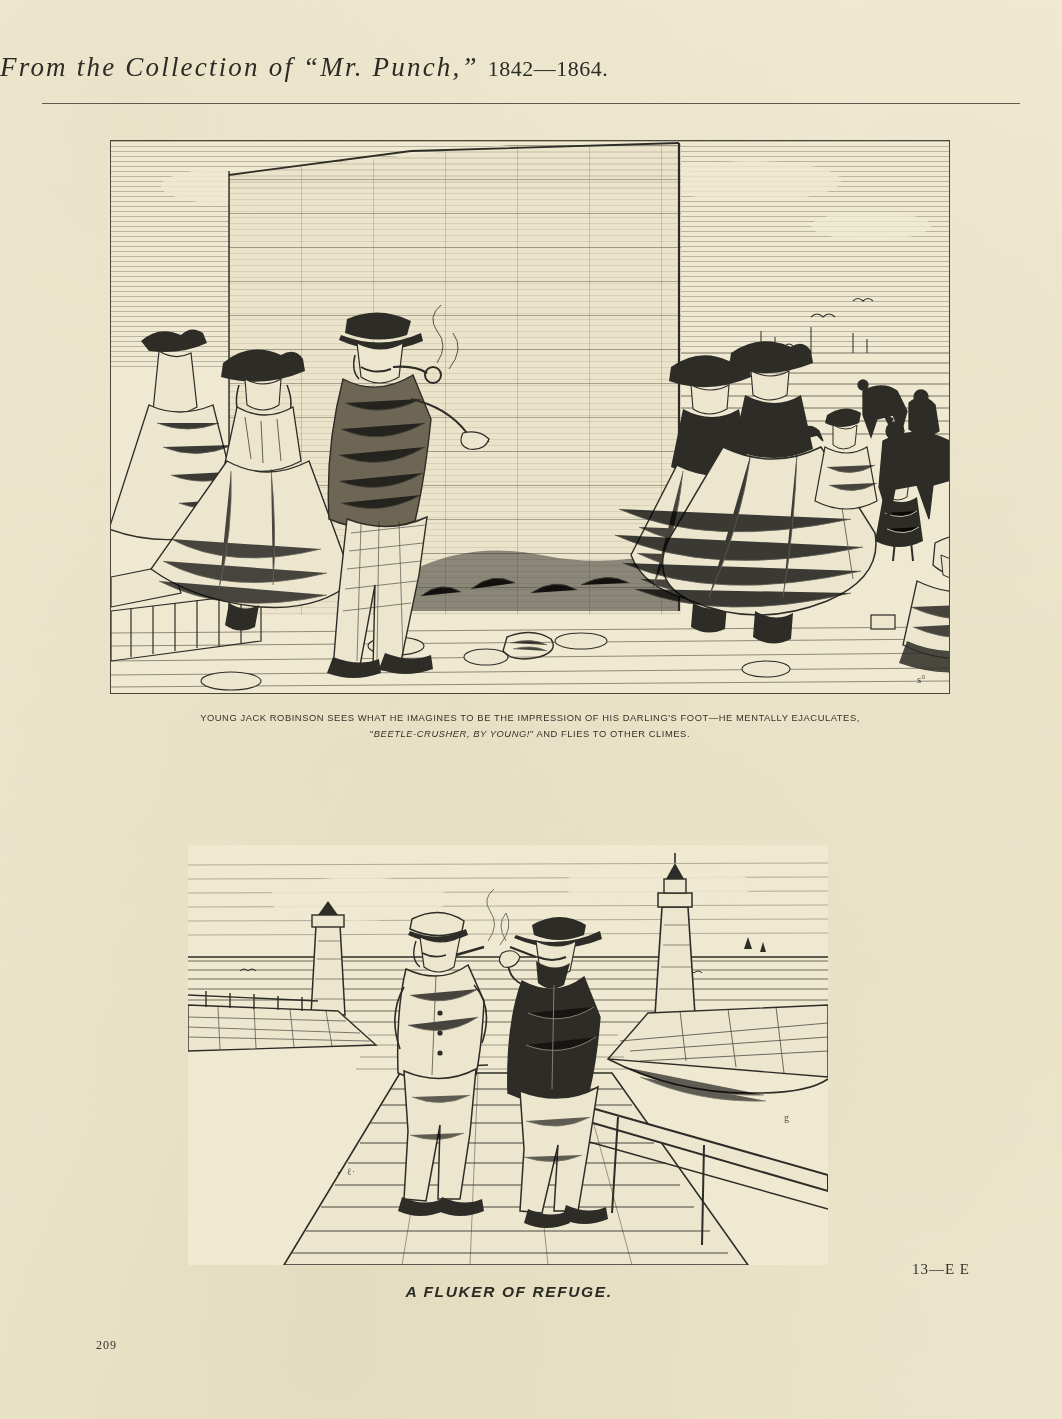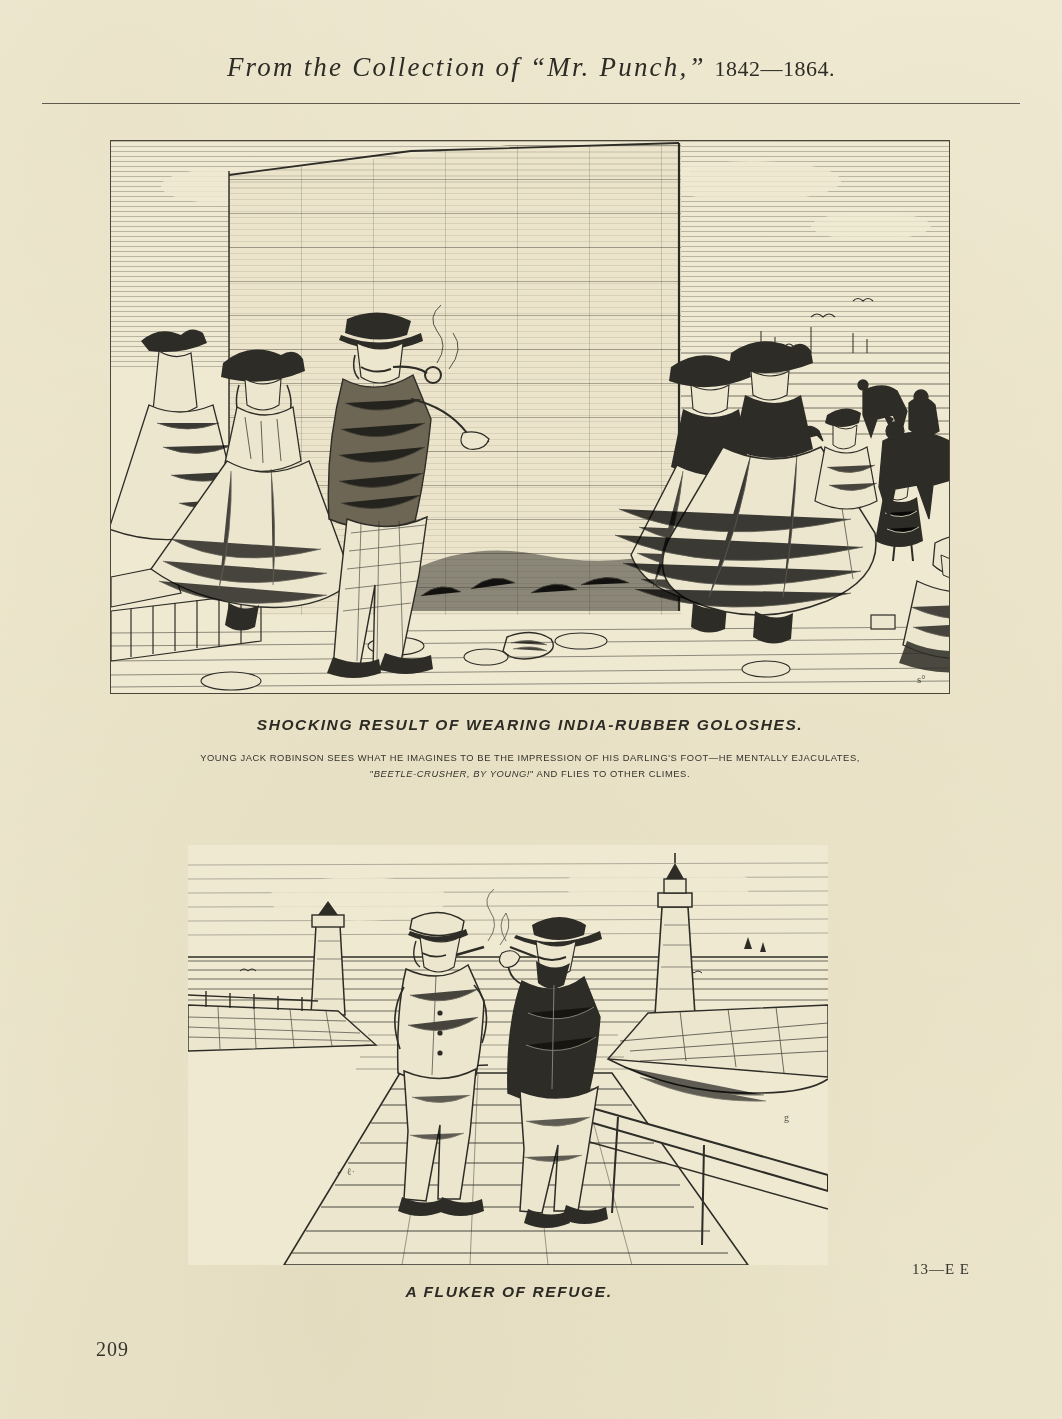--- a/index.html
+++ b/index.html
@@ -33,21 +33,20 @@
     inset: 0;
     z-index: 2;
   }
 
   
   .running-head {
     position: absolute;
     top: 52px;
     left: 0;
     width: 100%;
-    text-align: center;
     font-family: "Liberation Serif", serif;
     font-size: 27px;
     font-style: italic;
     letter-spacing: 2.2px;
     color: #2c2b26;
     white-space: nowrap;
   }
   .running-head .years {
     font-style: normal;
     font-size: 22px;
@@ -99,21 +98,21 @@
   .caption-body .em {
     font-style: italic;
   }
 
   
   .folio {
     position: absolute;
     left: 96px;
     top: 1338px;
     font-family: "Liberation Serif", serif;
-    font-size: 20px;
+    font-size: 12px;
     letter-spacing: 1px;
     color: #34332c;
   }
   .signature {
     position: absolute;
     right: 92px;
     top: 1261px;
     font-family: "Liberation Serif", serif;
     font-size: 15px;
     letter-spacing: 1px;
@@ -423,21 +422,20 @@
               <path d="M400 502 q20 -6 36 2"></path>
               <path d="M402 508 q20 -5 34 2"></path>
             </g>
           </g>
 
           <text x="806" y="542" font-family="Liberation Serif, serif" font-size="11" fill="#2d2c26" opacity="0.85">s°</text>
         </svg>
       </div>
     </div>
 
-    <div class="caption-title">SHOCKING RESULT OF WEARING INDIA-RUBBER GOLOSHES.</div>
 
     <div class="caption-body">
       <div>YOUNG JACK ROBINSON SEES WHAT HE IMAGINES TO BE THE IMPRESSION OF HIS DARLING'S FOOT—HE MENTALLY EJACULATES,</div>
       <div>
         <span>"</span><span class="em">BEETLE-CRUSHER, BY YOUNG!</span><span>" AND FLIES TO OTHER CLIMES.</span>
       </div>
     </div>
   </div>
 
   <div class="figure" style="left:188px; top:845px; width:642px;">

